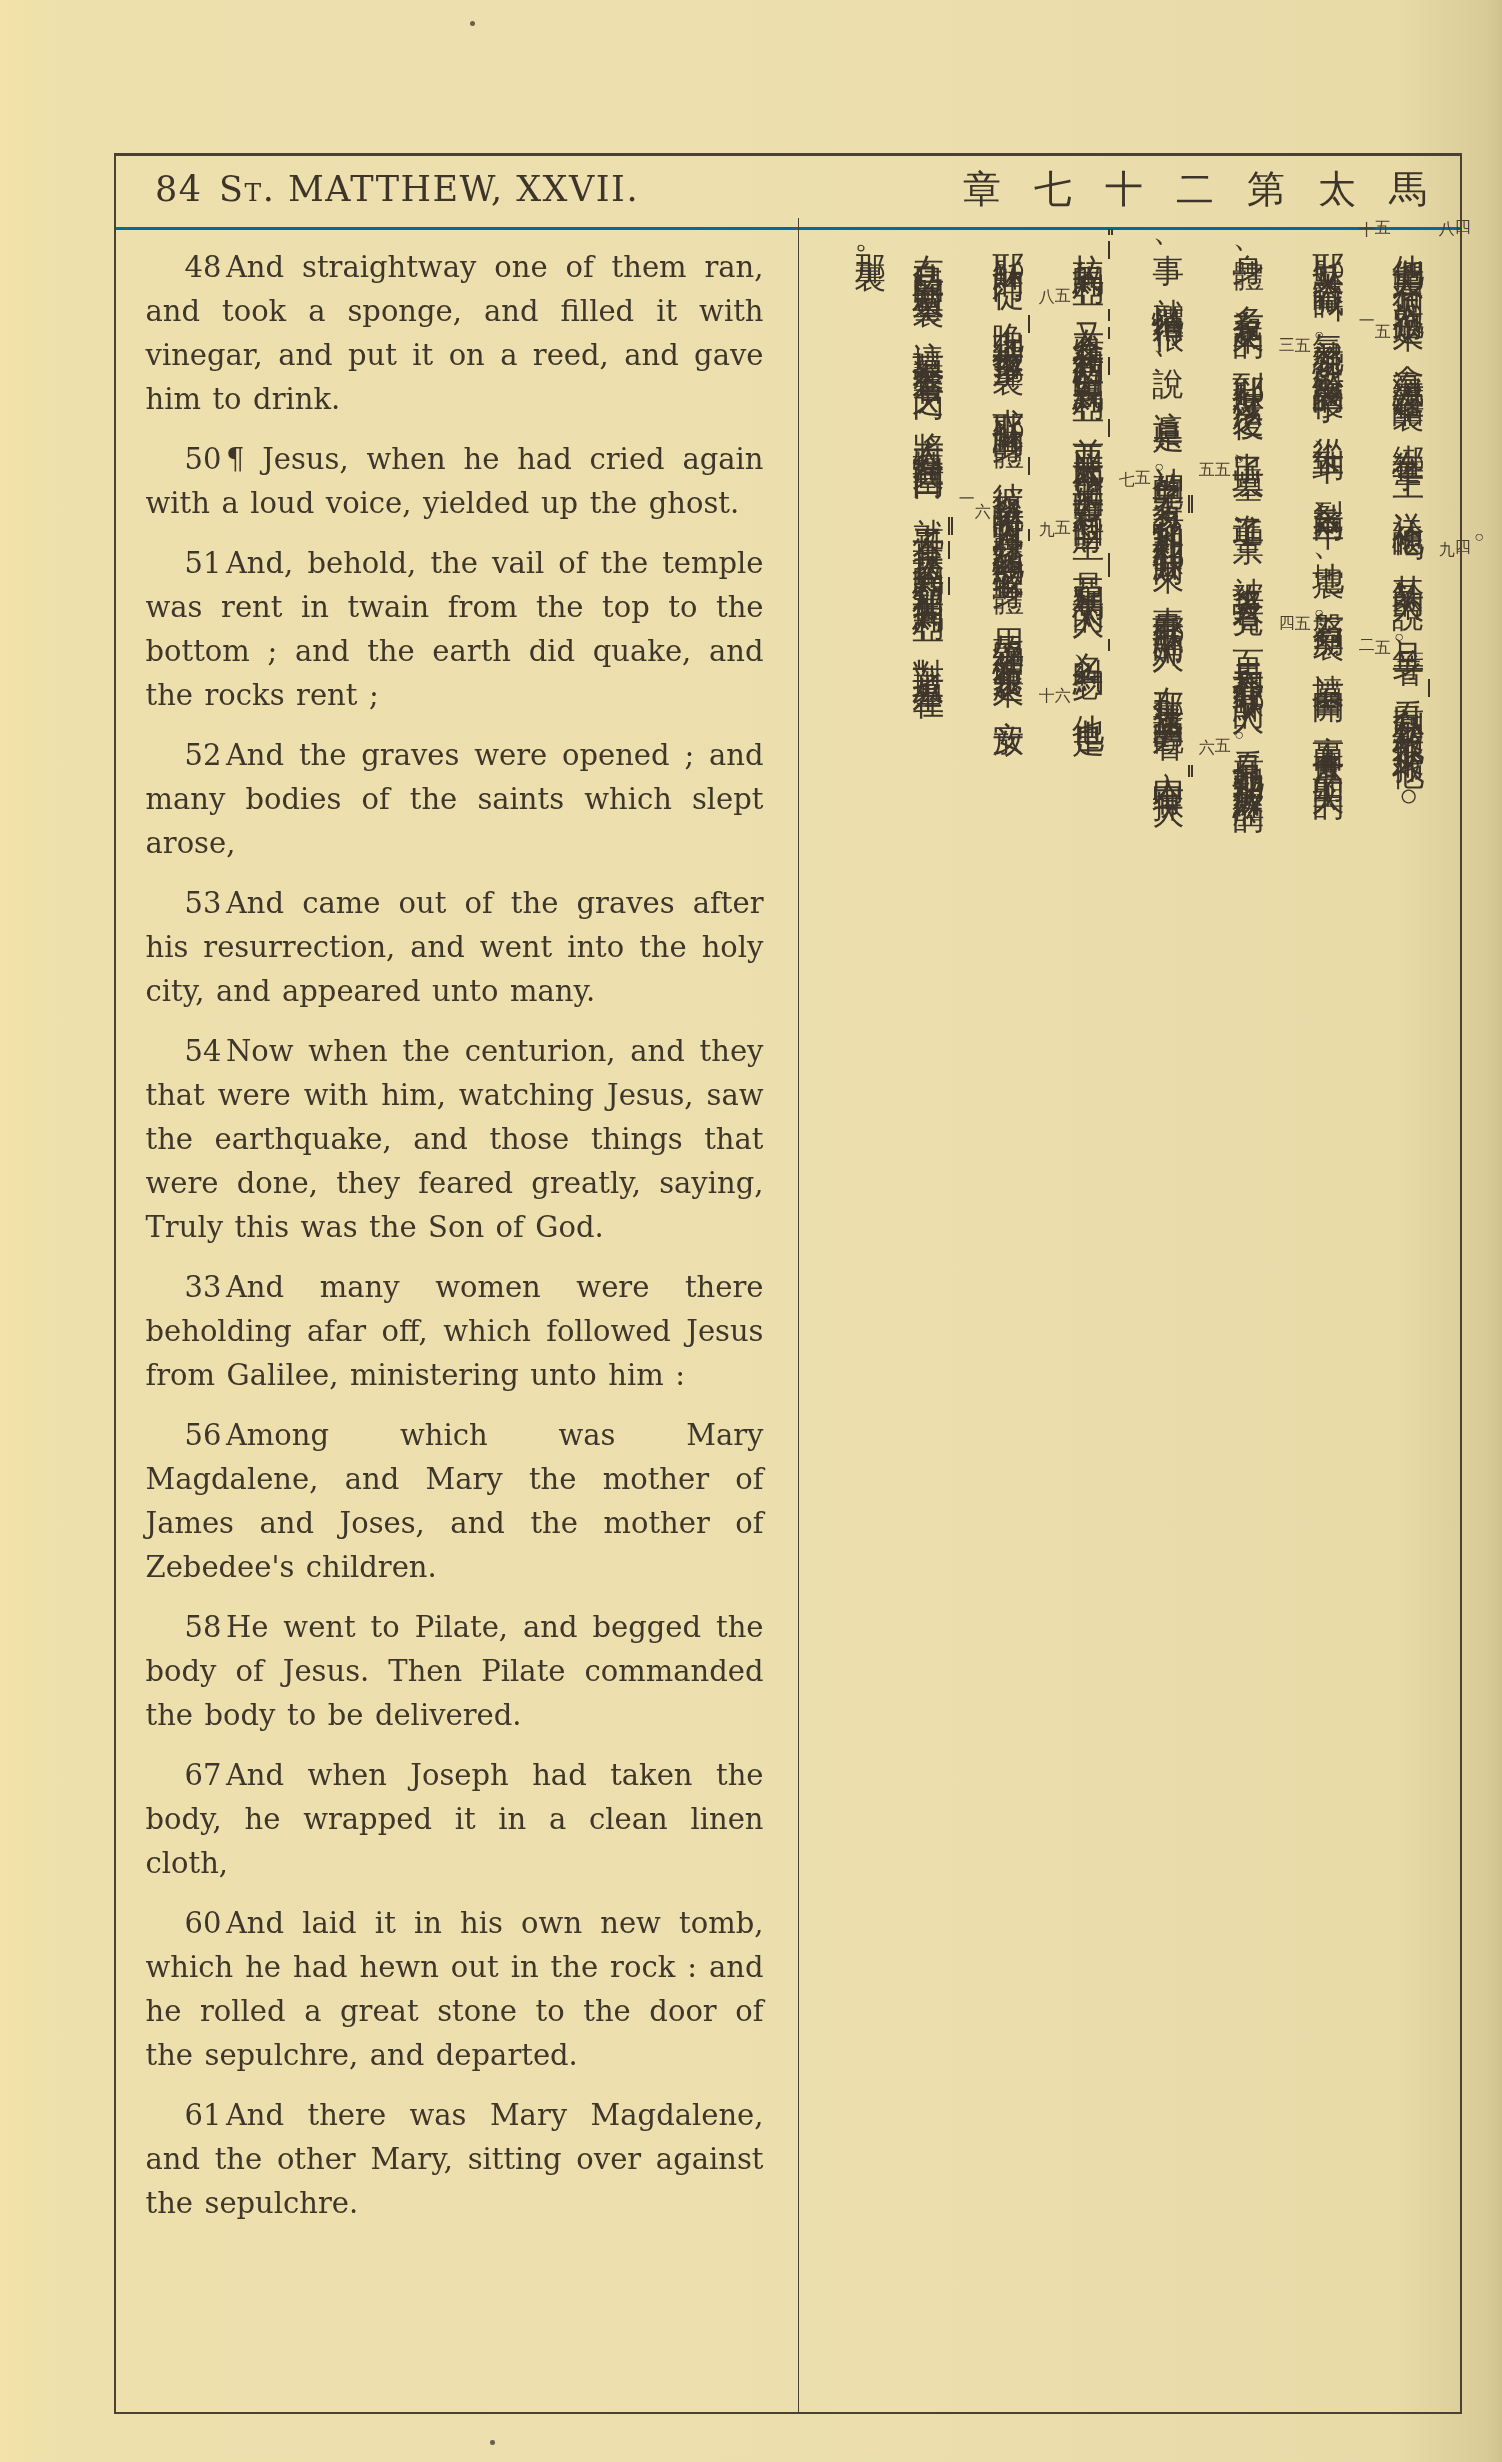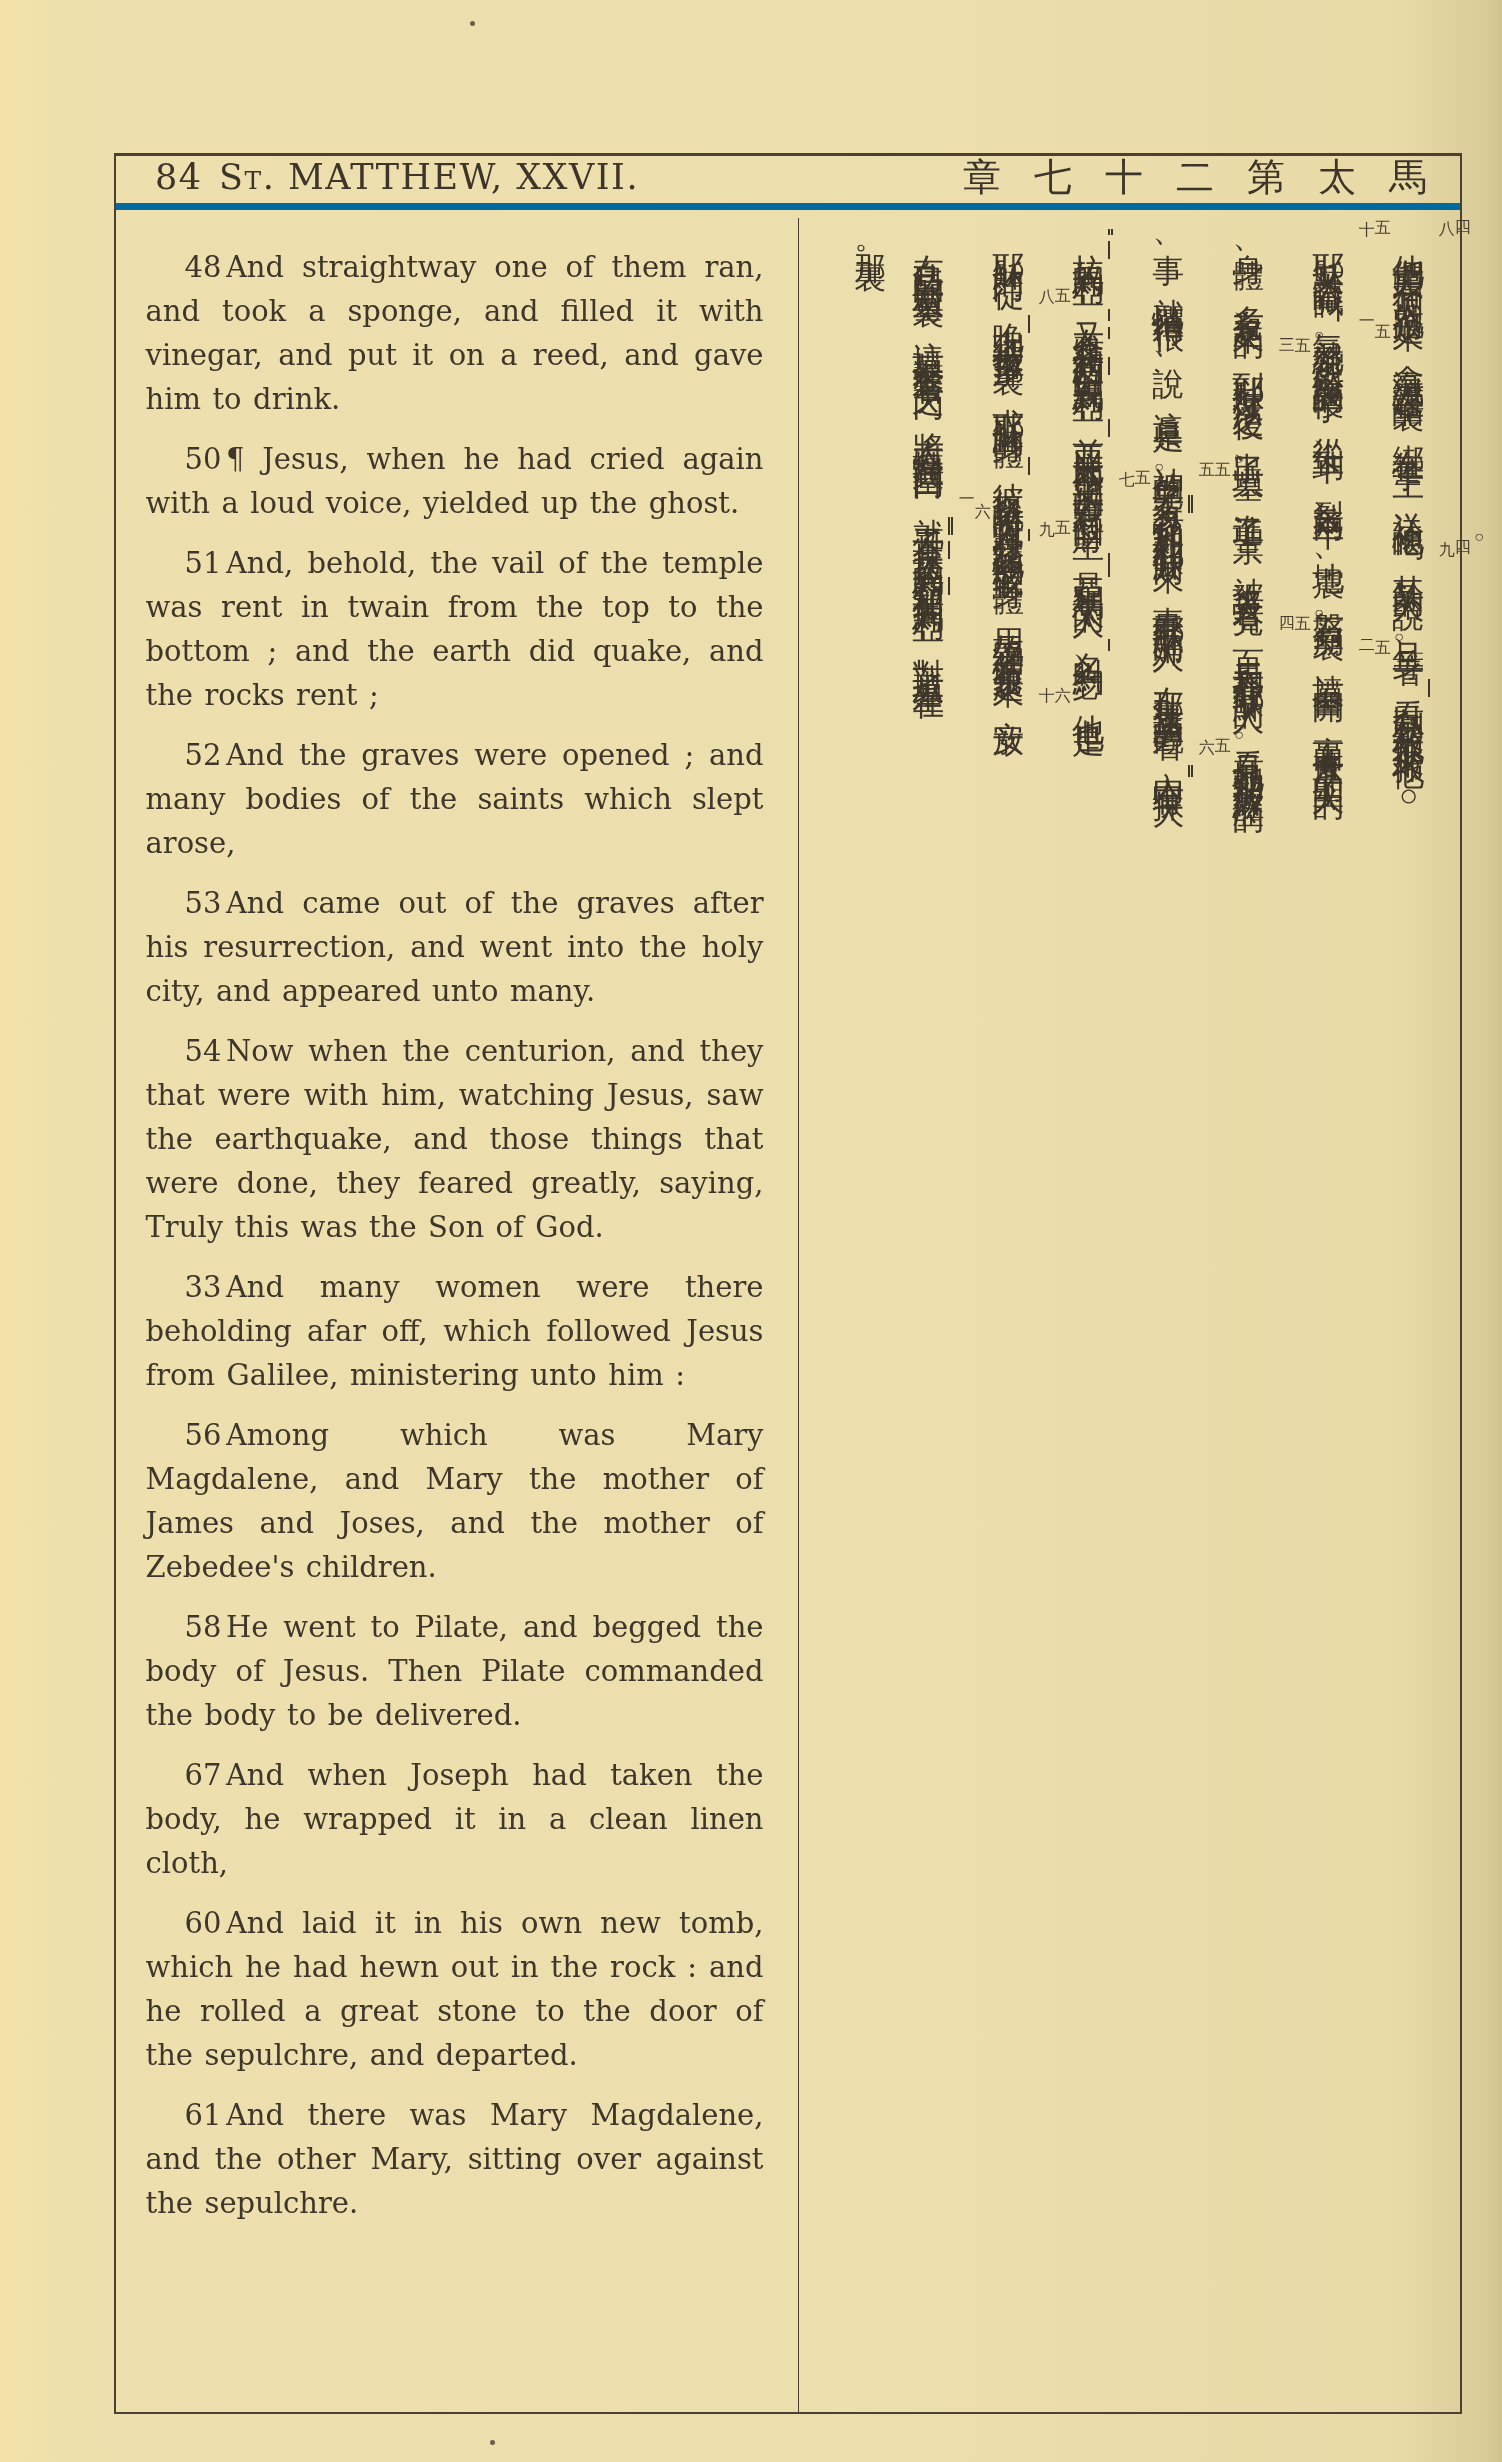--- a/index.html
+++ b/index.html
@@ -9,21 +9,21 @@
     font-family:"DejaVu Serif","Liberation Serif",serif;color:#3d352a;
   }
   body::before{content:'';position:absolute;left:470px;top:21px;width:5.3px;height:5.3px;border-radius:50%;background:#6b5f49;}
   body::after{content:'';position:absolute;left:490px;top:2440px;width:4.5px;height:4.5px;border-radius:50%;background:#6b5f49;}
 
   .frame{
     position:absolute;left:114px;top:153px;width:1348px;height:2261px;box-sizing:border-box;
     border:2.3px solid #4b4132;border-top-width:3.8px;
   }
   .header{
-    height:54px;border-bottom:7px solid #0369a1;box-sizing:border-box;
+    height:74px;border-bottom:3px solid #0369a1;box-sizing:border-box;
     display:flex;justify-content:space-between;align-items:center;
     padding:0 0 4.5px 39px;
   }
   .h-left{font-size:35px;letter-spacing:1.5px;white-space:nowrap;}
   .h-left .pageno{margin-right:16.5px;}
   .h-left .sc{font-variant:small-caps;}
   .h-right{
     font-size:38px;letter-spacing:33px;white-space:nowrap;
     font-family:Liberation Serif, serif;
   }

